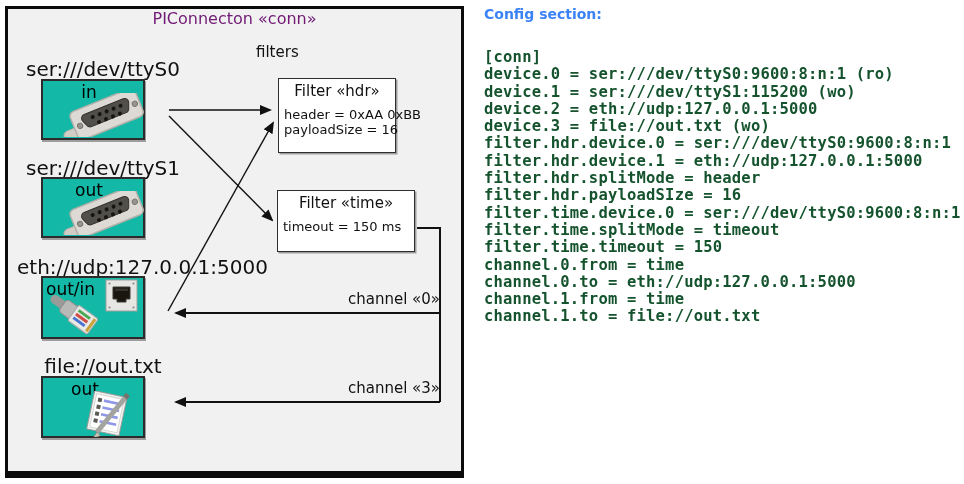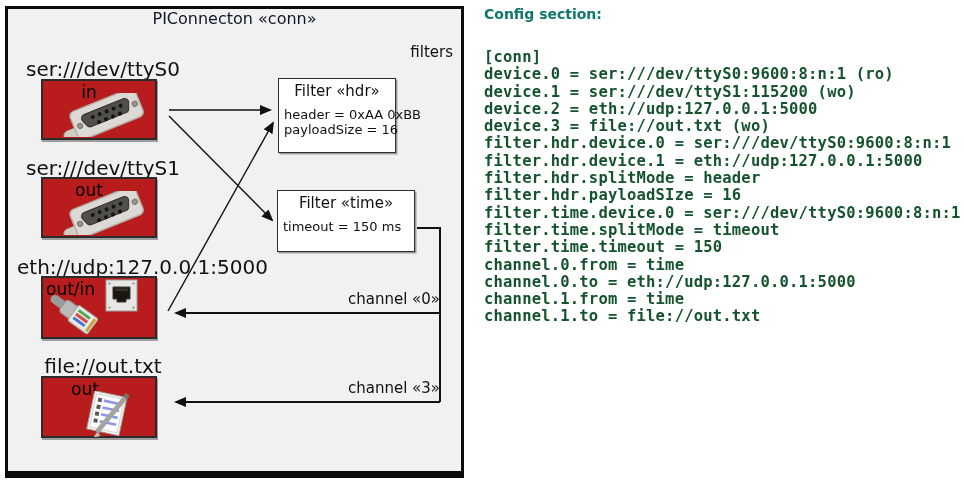--- a/index.html
+++ b/index.html
@@ -11,30 +11,30 @@
   .abs{position:absolute;}
 
   
   #outer{
     left:5px;top:6px;width:459px;height:472px;
     border:3px solid #0b0b0b;border-bottom:7px solid #0b0b0b;
     background:#f1f1f1;box-sizing:border-box;
   }
   #diagram-title{
     left:5px;top:9px;width:459px;text-align:center;
-    font-size:16px;color:#0f172a;
+    font-size:16px;color:#701a75;
   }
   #dev-panel{left:17px;top:42px;width:176px;height:421px;}
   #flt-panel{left:256px;top:42px;width:197px;height:421px;}
-  #filters-title{left:0;top:1px;width:100%;text-align:right;font-size:15px;}
+  #filters-title{left:0;top:1px;width:100%;text-align:left;font-size:15px;}
 
   
   .dev-label{left:0;width:172px;text-align:center;font-size:20px;white-space:nowrap;}
   .dev-box{
-    left:24px;width:116px;background:#b91c1c;
+    left:24px;width:104px;background:#14b8a6;
     border:2px solid #2b2b2b;box-sizing:border-box;
     box-shadow:1px 2px 0 rgba(0,0,0,0.35);
   }
   .dir-label{position:absolute;top:1px;font-size:17px;color:#000;white-space:nowrap;}
 
   
   .flt-box{
     background:#ffffff;border:1.5px solid #2e2e2e;box-sizing:border-box;
     box-shadow:1.5px 1.5px 0 rgba(0,0,0,0.35);
   }
@@ -42,21 +42,21 @@
   .flt-attrs{position:absolute;left:5px;font-size:13px;line-height:14.5px;white-space:nowrap;}
 
   .chan-label{right:13px;font-size:15px;white-space:nowrap;text-align:right;}
 
   
   #arrows{left:0;top:0;width:964px;height:484px;pointer-events:none;z-index:5;}
 
   
   #config-heading{
     left:484px;top:6px;font-family:"DejaVu Sans",sans-serif;
-    font-weight:bold;font-size:14px;color:#0f766e;
+    font-weight:bold;font-size:14px;color:#3b82f6;
   }
   #config-lines{
     left:484px;top:49px;
     font-family:"DejaVu Sans Mono",monospace;font-weight:bold;
     font-size:15.5px;line-height:17.3px;letter-spacing:0.2px;color:#14532d;
   }
   .cfg-line{white-space:nowrap;}
 </style>
 </head>
 <body>

